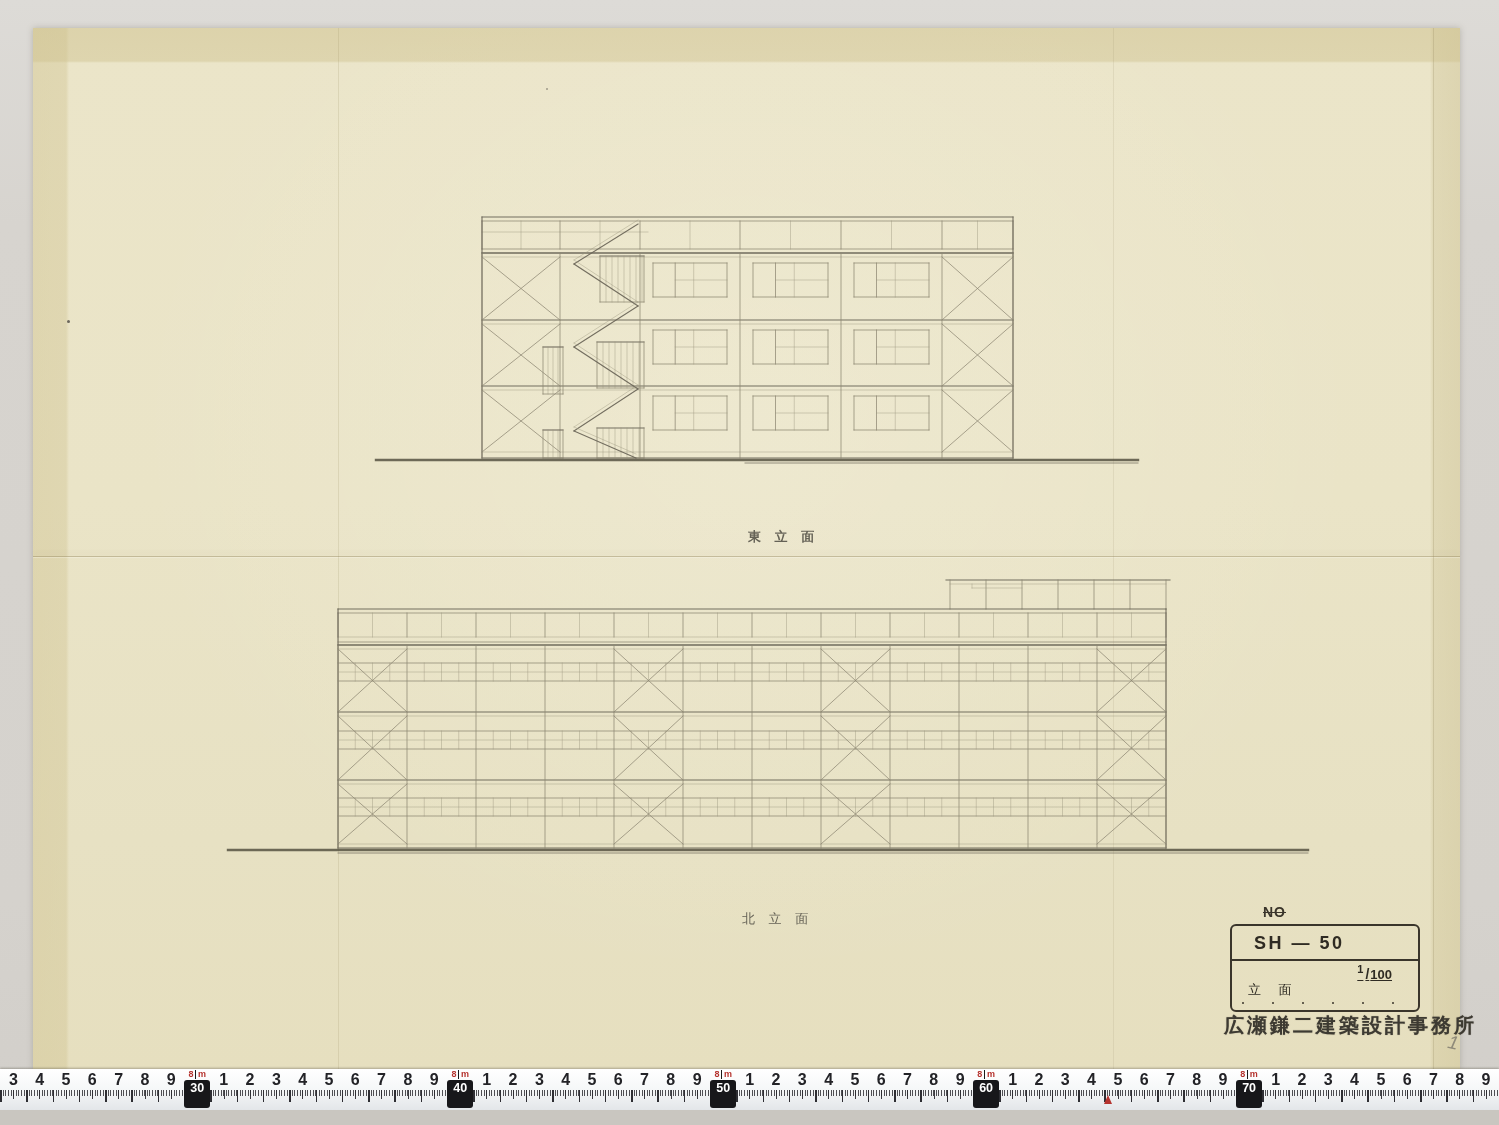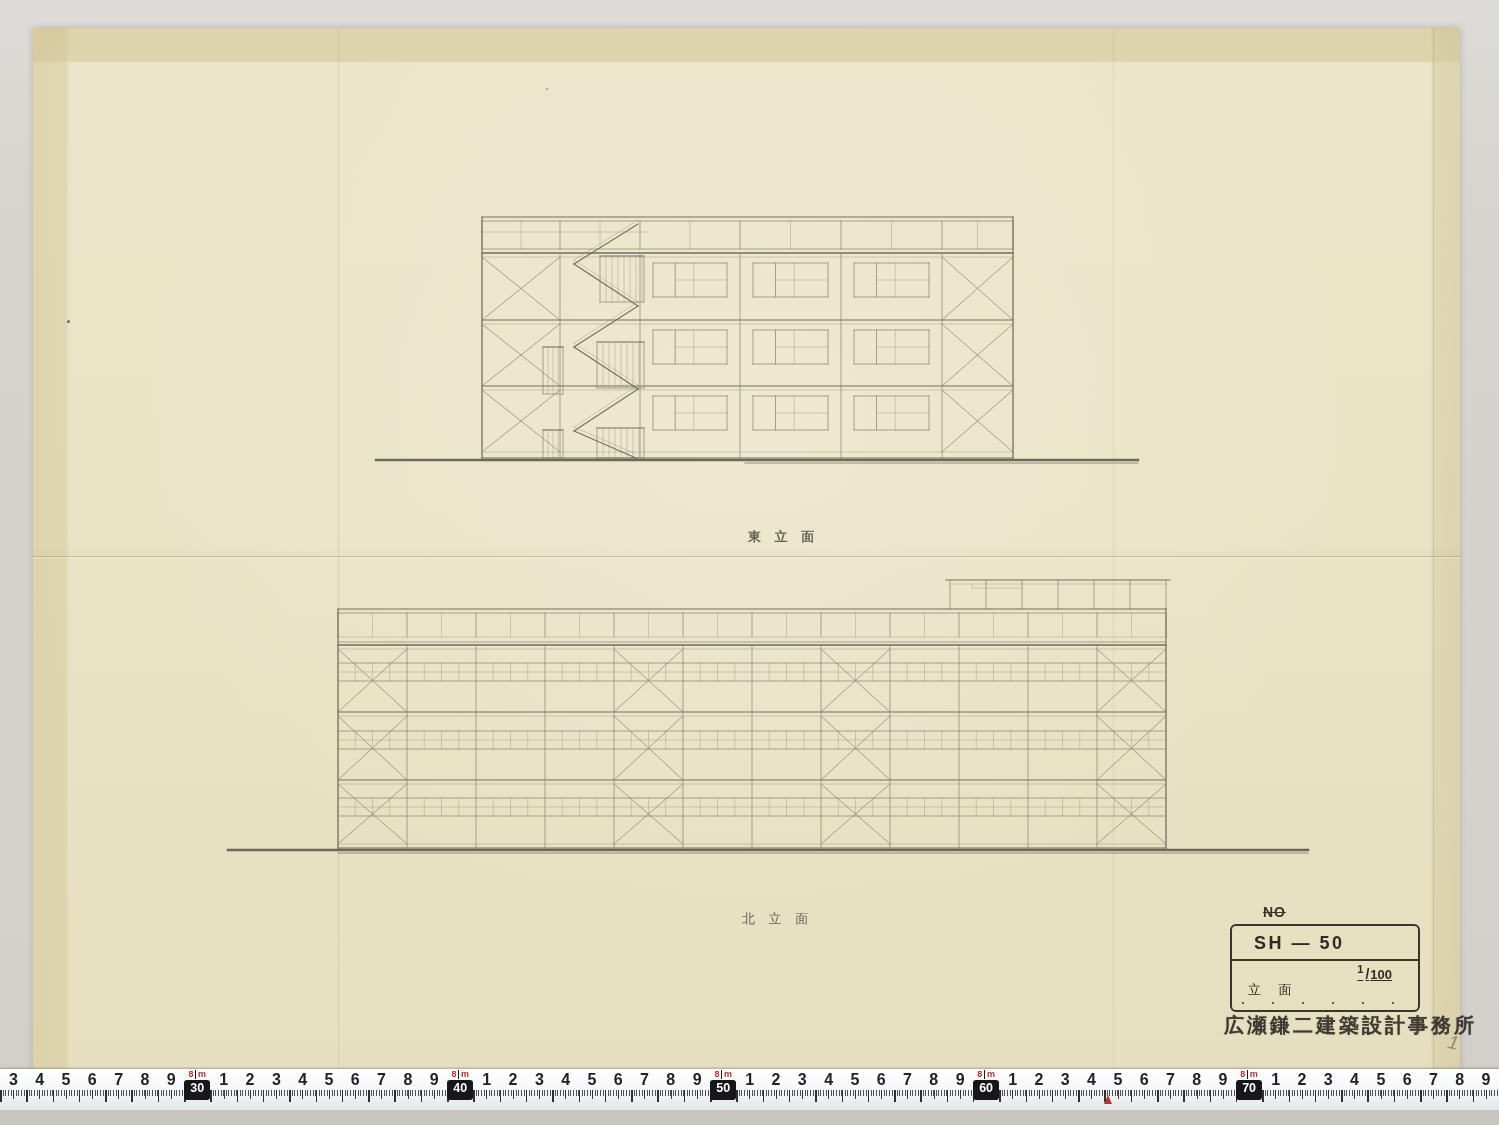--- a/index.html
+++ b/index.html
@@ -59,21 +59,21 @@
        font-weight:700;font-size:16px;line-height:18px;color:#232327;letter-spacing:-.5px;}
   .t-mm{position:absolute;top:21px;left:0;width:100%;height:6px;
         background:repeating-linear-gradient(90deg,rgba(50,50,55,.85) 0 1px,transparent 1px 2.63px);}
   .t-mid{position:absolute;top:21px;left:50%;width:1px;height:9px;background:rgba(40,40,45,.9);}
   .t-cm{position:absolute;top:21px;left:0;width:1.5px;height:12px;background:#2e2e33;}
   .mk{position:absolute;top:1px;left:50%;transform:translateX(-50%);display:flex;
       flex-direction:column;align-items:center;z-index:2;}
   .mk-top{display:flex;align-items:center;gap:1.5px;height:9px;
           font-weight:700;font-size:9px;line-height:9px;color:#b5332e;}
   .mk-bar{width:1.5px;height:9px;background:#1a1a1a;}
-  .mk-box{margin-top:1px;width:26px;height:20px;border-radius:3px;background:#17171a;color:#fff;
+  .mk-box{margin-top:1px;width:26px;height:28px;border-radius:3px;background:#17171a;color:#fff;
           font-weight:700;font-size:12.5px;line-height:16px;text-align:center;}
   .tape-arrow{position:absolute;left:1104px;top:1095px;width:0;height:0;z-index:3;
               border-left:4px solid transparent;border-right:4px solid transparent;
               border-bottom:9px solid #b5332e;}
   .below{position:absolute;left:0;top:1110px;width:1499px;height:15px;background:#c9c6c0;}
 </style>
 </head>
 <body>
 
 <div class="stage">

